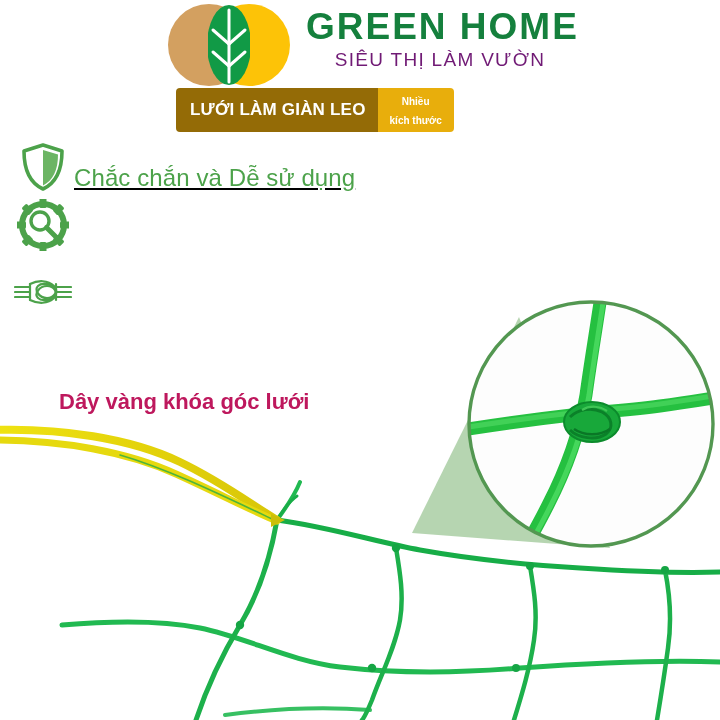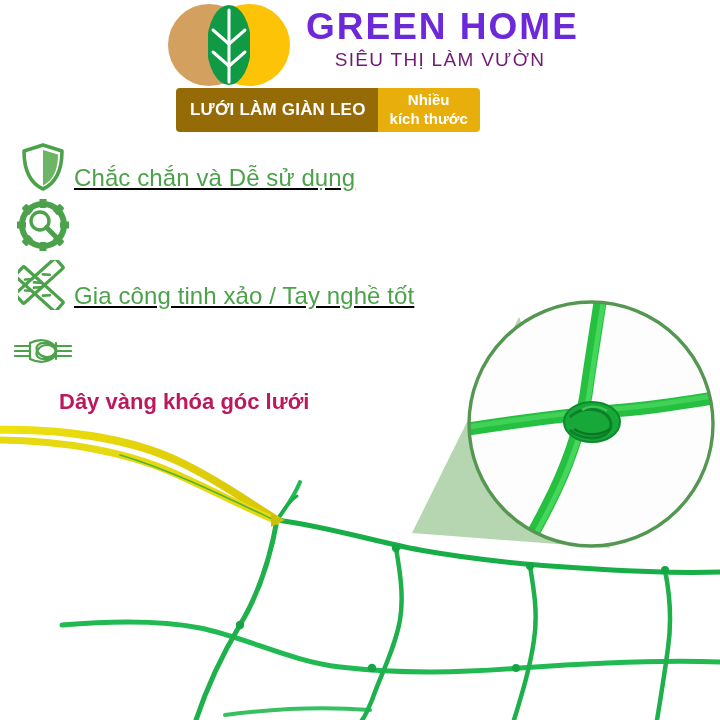--- a/index.html
+++ b/index.html
@@ -16,41 +16,41 @@
   .logo-block{position:absolute;left:168px;top:2px;width:400px;height:88px;}
   .logo-emblem{position:absolute;left:0px;top:2px;width:122px;height:82px;}
   .circ{position:absolute;top:0;width:82px;height:82px;border-radius:50%;}
   .circ-tan{left:0;background:#d3a060;}
   .circ-gold{left:40px;background:#fdc307;}
   .leaf-wrap{position:absolute;left:40px;top:0;width:42px;height:82px;overflow:hidden;}
   .leaf-svg{position:absolute;left:-20px;top:0;}
 
   .logo-words{position:absolute;left:138px;top:4px;width:268px;}
   .brand-name{
-    font-size:37px;line-height:42px;font-weight:bold;color:#6d28d9;
+    font-size:37px;line-height:42px;font-weight:bold;color:#15803d;
     letter-spacing:2.0px;text-align:left;white-space:nowrap;
   }
   .brand-sub{
     font-size:19px;line-height:24px;color:#701a75;font-weight:normal;
     letter-spacing:1.3px;text-align:center;white-space:nowrap;
   }
 
   
   .banner{position:absolute;left:168px;top:88px;height:44px;display:flex;padding-left:8px;}
   .banner-left{
     background:#946b06;color:#ffffff;font-weight:bold;font-size:17px;
     line-height:20px;padding:2px 12px 2px 14px;text-align:center;
     display:flex;flex-direction:column;justify-content:center;
     border-top-left-radius:4px;border-bottom-left-radius:4px;
     white-space:nowrap;letter-spacing:0.2px;
   }
   .banner-right{
-    background:#e8ae0c;color:#ffffff;font-weight:bold;font-size:15px;
+    background:#e8ae0c;color:#ffffff;font-weight:bold;font-size:10px;
     line-height:19px;padding:2px 12px;text-align:center;
-    display:flex;flex-direction:column;justify-content:flex-start;
+    display:flex;flex-direction:column;justify-content:flex-end;
     border-top-right-radius:4px;border-bottom-right-radius:4px;
     white-space:nowrap;
   }
 
   
   .features{position:absolute;left:12px;top:138px;width:470px;}
   .feature-row{display:flex;align-items:flex-end;height:54px;margin-bottom:5px;text-decoration:underline;}
   .feature-icon{width:62px;flex:0 0 62px;display:flex;align-items:center;justify-content:center;}
   .feature-label{
     font-size:24px;color:#4ca24a;font-weight:normal;white-space:nowrap;
@@ -202,39 +202,20 @@
               <rect x="-1" y="22.5" width="10" height="7" rx="1.5" transform="rotate(45 26 26)"></rect>
               <rect x="43" y="22.5" width="10" height="7" rx="1.5" transform="rotate(45 26 26)"></rect>
             </g>
           </g>
           <circle cx="23" cy="22" r="9" fill="none" stroke="#4ca24a" stroke-width="3.4"></circle>
           <line x1="29.5" y1="28.5" x2="42" y2="41" stroke="#4ca24a" stroke-width="5" stroke-linecap="round"></line>
         </svg>
       </div>
     </div>
 
-    <div class="feature-row">
-      <div class="feature-icon">
-        <svg width="50" height="50" viewBox="0 0 50 50">
-          <g stroke="#4ca24a" stroke-width="3.2" fill="none" stroke-linejoin="round">
-            <rect x="-2" y="13" width="54" height="13" rx="1.5" transform="rotate(-42 25 25)"></rect>
-            <rect x="-2" y="24" width="54" height="13" rx="1.5" transform="rotate(42 25 25)"></rect>
-          </g>
-          <g stroke="#4ca24a" stroke-width="2.6" stroke-linecap="round">
-            <line x1="8" y1="17" x2="13" y2="22" transform="rotate(-42 25 25)"></line>
-            <line x1="20" y1="17" x2="25" y2="22" transform="rotate(-42 25 25)"></line>
-            <line x1="32" y1="17" x2="37" y2="22" transform="rotate(-42 25 25)"></line>
-            <line x1="8" y1="33" x2="13" y2="28" transform="rotate(42 25 25)"></line>
-            <line x1="20" y1="33" x2="25" y2="28" transform="rotate(42 25 25)"></line>
-            <line x1="32" y1="33" x2="37" y2="28" transform="rotate(42 25 25)"></line>
-          </g>
-        </svg>
-      </div>
-      <div class="feature-label">Gia công tinh xảo / Tay nghề tốt</div>
-    </div>
 
     <div class="feature-row">
       <div class="feature-icon">
         <svg width="58" height="34" viewBox="0 0 58 34">
           <g fill="none" stroke="#4ca24a" stroke-width="2.2" stroke-linecap="round">
             <line x1="1" y1="11" x2="16" y2="11"></line>
             <line x1="1" y1="16" x2="16" y2="16"></line>
             <line x1="1" y1="21" x2="16" y2="21"></line>
             <line x1="42" y1="11" x2="57" y2="11"></line>
             <line x1="42" y1="16" x2="57" y2="16"></line>

